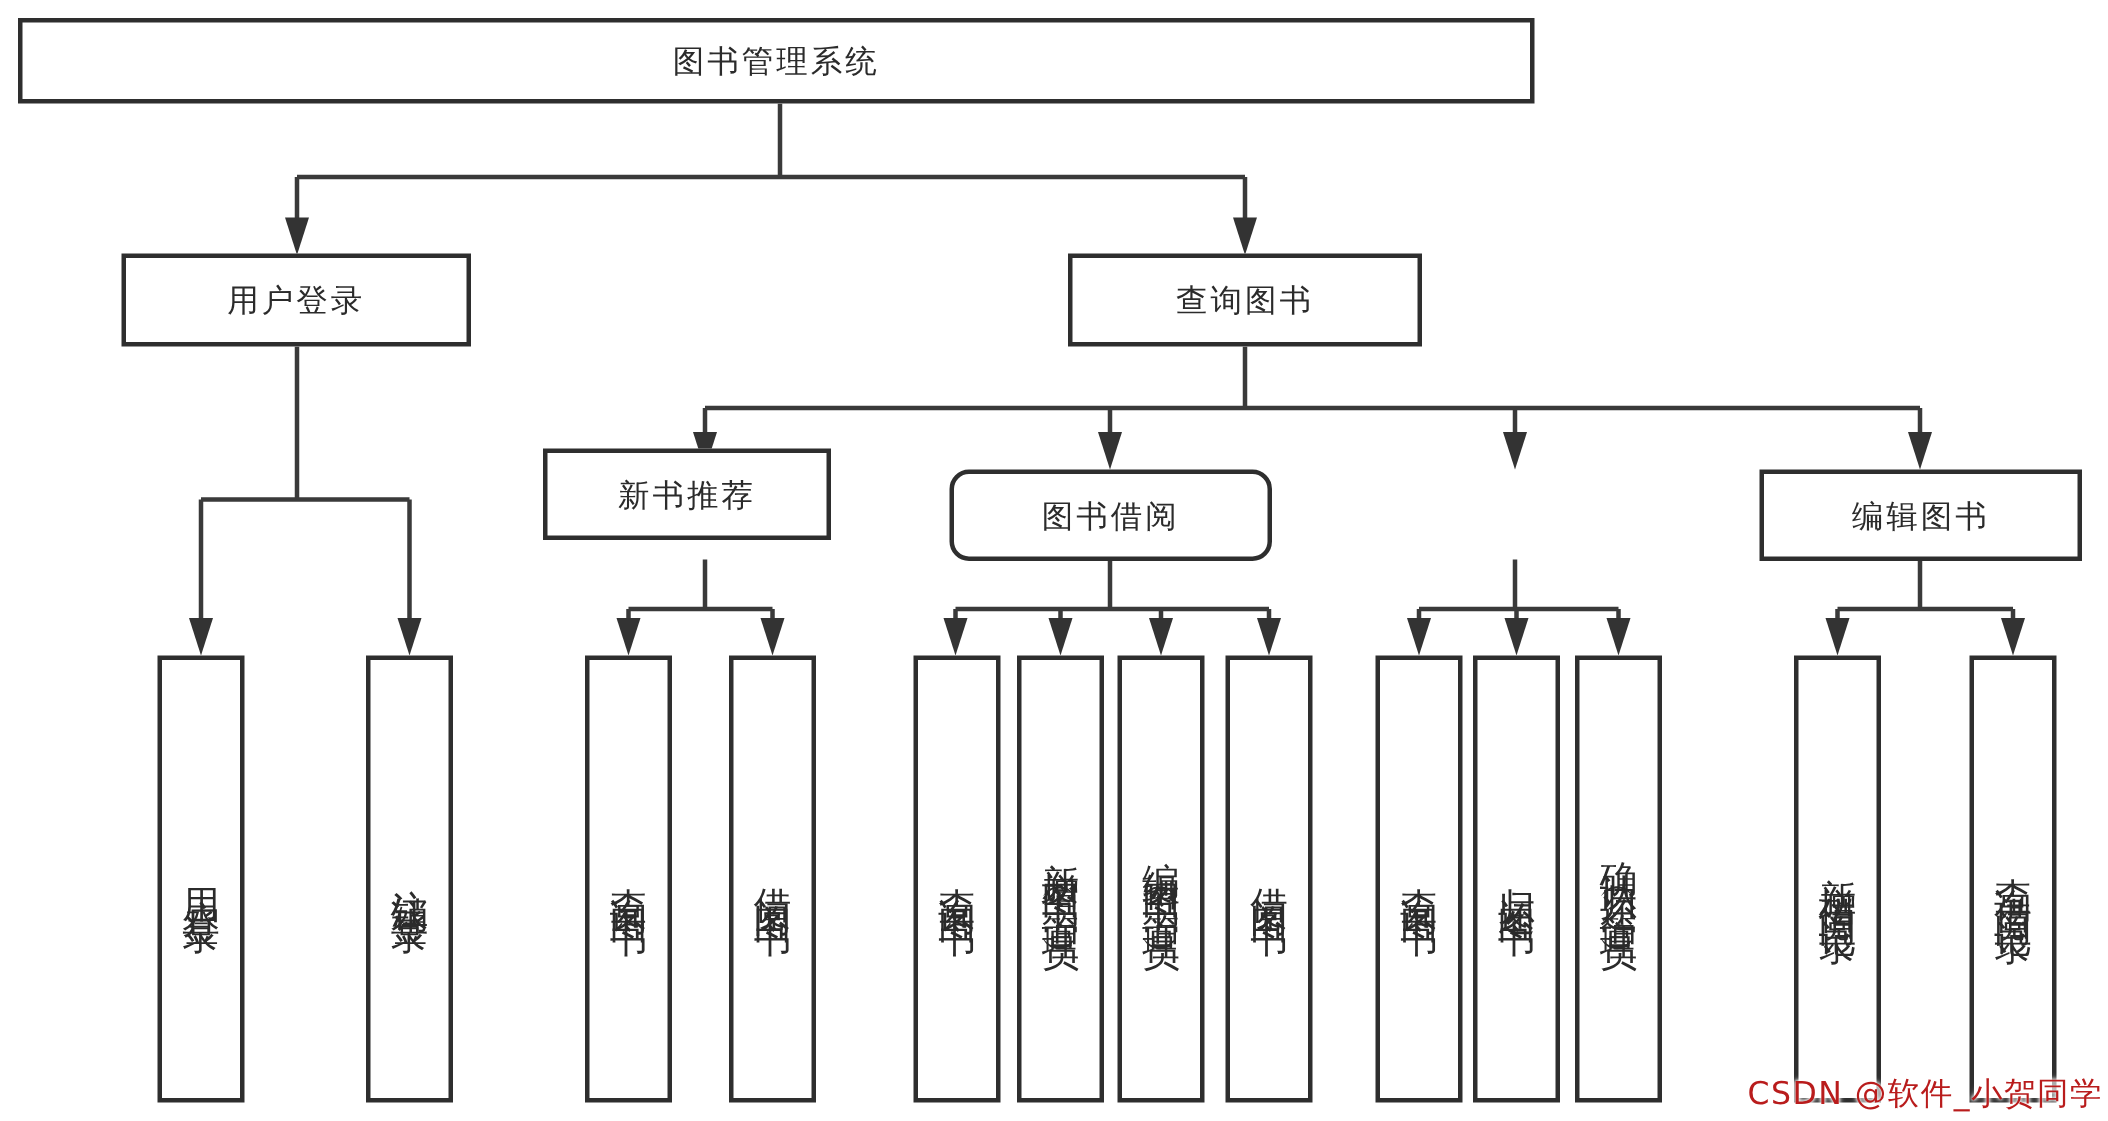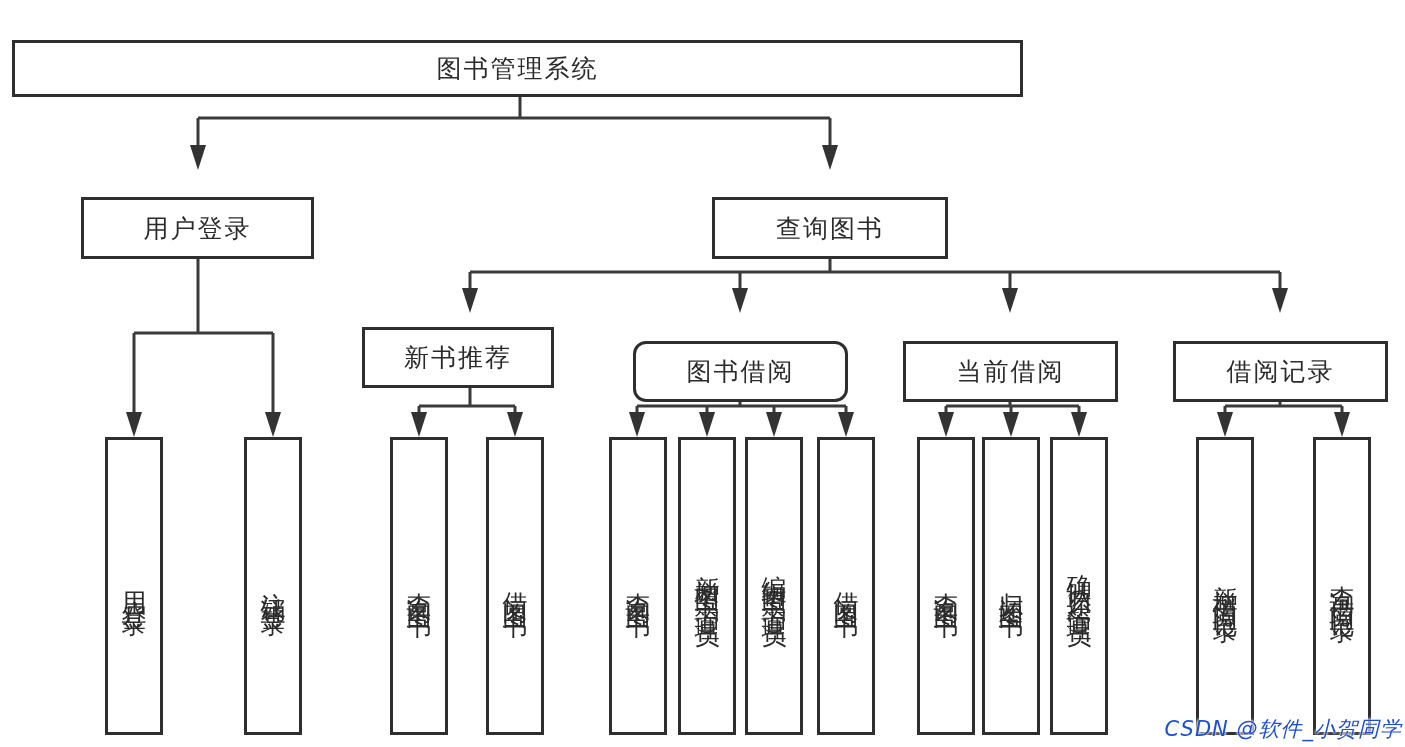--- a/index.html
+++ b/index.html
@@ -16,43 +16,41 @@
     box-sizing:border-box;
     border:3px solid #2e2e2e;
     background:#ffffff;
     display:flex;
     align-items:center;
     justify-content:center;
     color:#2b2b2b;
     z-index:2;
   }
   .hbox{
-    font-size:25px;
+    font-size:21px;
     letter-spacing:2px;
     white-space:nowrap;
-    margin-top:28px;
   }
   .vbox{
     writing-mode:vertical-rl;
     -webkit-writing-mode:vertical-rl;
     font-size:25px;
     letter-spacing:7px;
     line-height:1;
   }
   .watermark{
     position:absolute;
     right:3px;
     bottom:4px;
     font-size:21px;
     letter-spacing:1px;
-    color:#1d4ed8;
+    color:#b91c1c;
     z-index:3;
     white-space:nowrap;
     text-shadow:0 0 2px #fff,0 0 3px #fff,0 0 4px #fff;
-    font-style:italic;
   }
 </style>
 </head>
 <body>
 
 <div class="stage">
 
   <svg class="connector-svg" width="1405" height="747" viewBox="0 0 1405 747">
     <path fill="none" stroke="#3a3a3a" stroke-width="3" d="M520 69 V118 M198 118 H830 M198 118 V148 M830 118 V148
              M198 231 V333 M134 333 H273 M134 333 V415 M273 333 V415
@@ -84,22 +82,21 @@
     </g>
   </svg>
 
   <div class="node hbox" style="left:12px;top:12px;width:1011px;height:57px;">图书管理系统</div>
 
   <div class="node hbox" style="left:81px;top:169px;width:233px;height:62px;">用户登录</div>
   <div class="node hbox" style="left:712px;top:169px;width:236px;height:62px;">查询图书</div>
 
   <div class="node hbox" style="left:362px;top:299px;width:192px;height:61px;">新书推荐</div>
   <div class="node hbox" style="left:633px;top:313px;width:215px;height:61px;border-radius:13px;">图书借阅</div>
-  <div class="node hbox" style="left:903px;top:313px;width:215px;height:61px;">当前借阅</div>
-  <div class="node hbox" style="left:1173px;top:313px;width:215px;height:61px;">借阅记录</div>
+  <div class="node hbox" style="left:1173px;top:313px;width:215px;height:61px;">编辑图书</div>
 
   <div class="node vbox" style="left:105px;top:437px;width:58px;height:298px;">用户登录</div>
   <div class="node vbox" style="left:244px;top:437px;width:58px;height:298px;">注销登录</div>
 
   <div class="node vbox" style="left:390px;top:437px;width:58px;height:298px;">查询图书</div>
   <div class="node vbox" style="left:486px;top:437px;width:58px;height:298px;">借阅图书</div>
 
   <div class="node vbox" style="left:609px;top:437px;width:58px;height:298px;">查询图书</div>
   <div class="node vbox" style="left:678px;top:437px;width:58px;height:298px;">新增图书（管理员）</div>
   <div class="node vbox" style="left:745px;top:437px;width:58px;height:298px;">编辑图书（管理员）</div>

